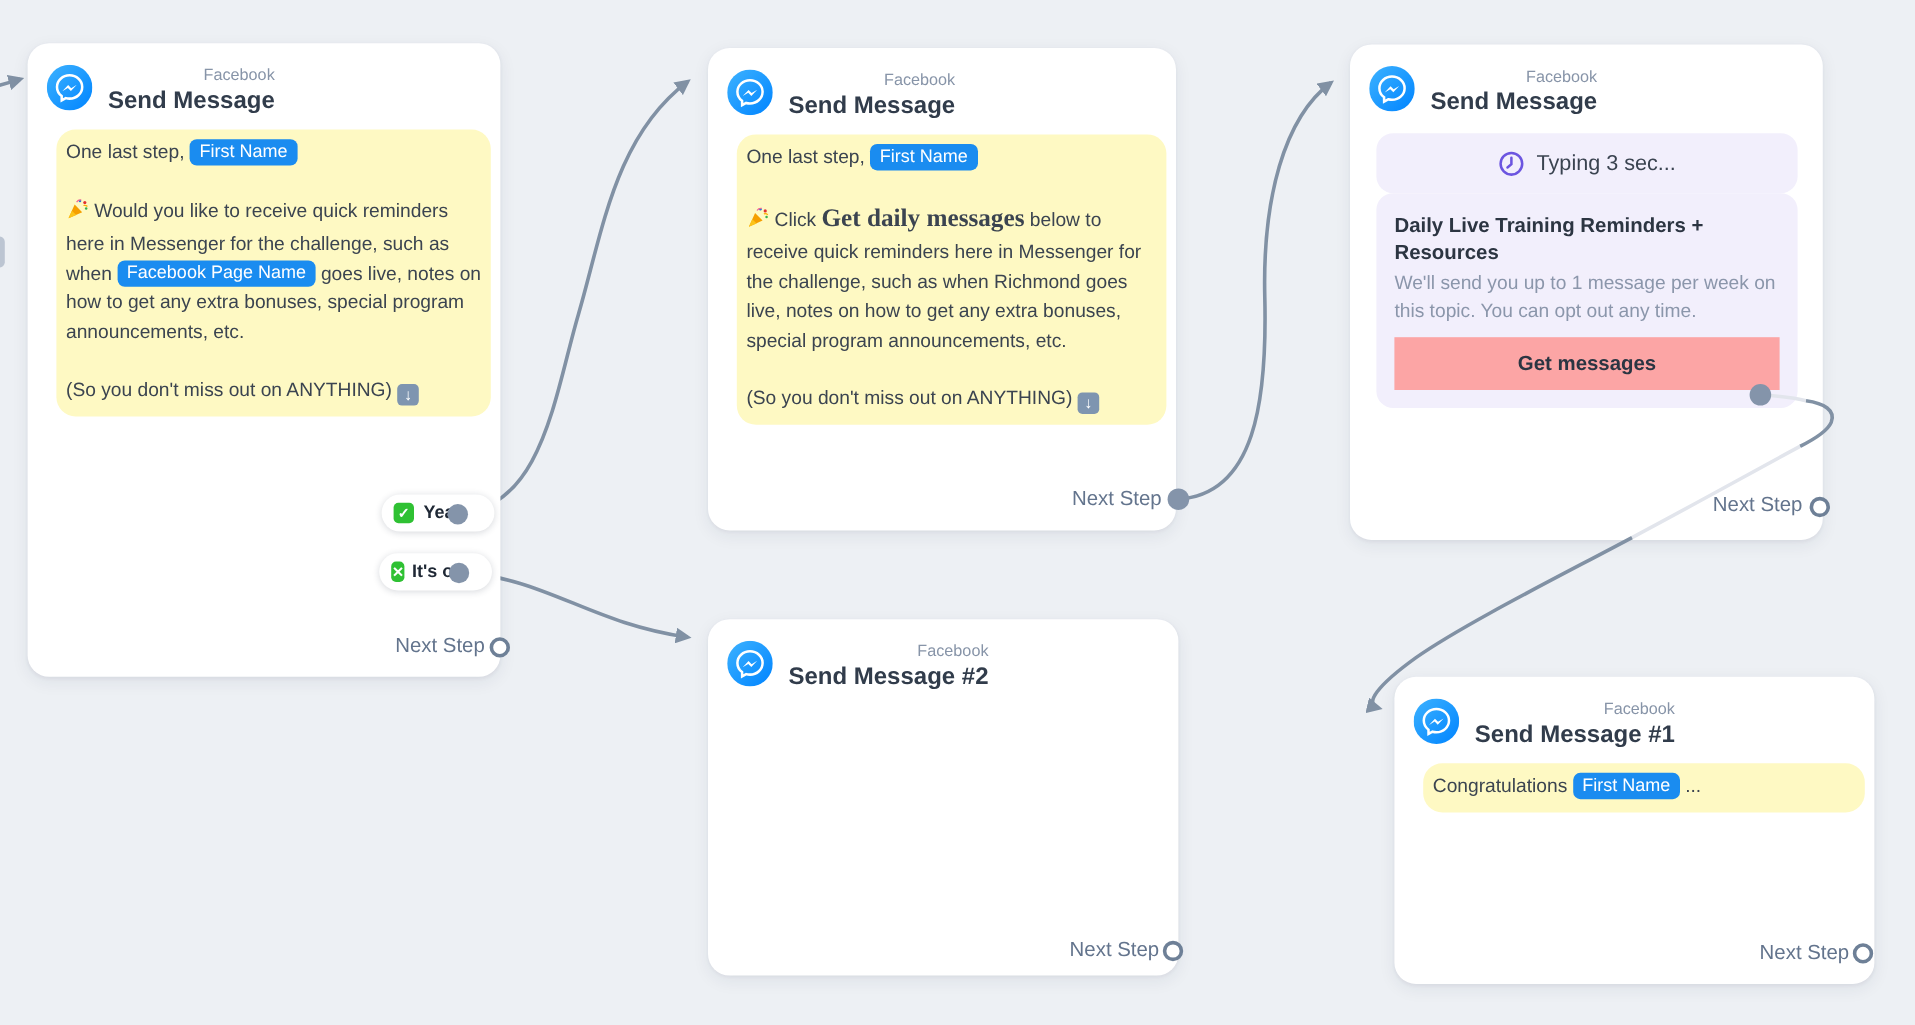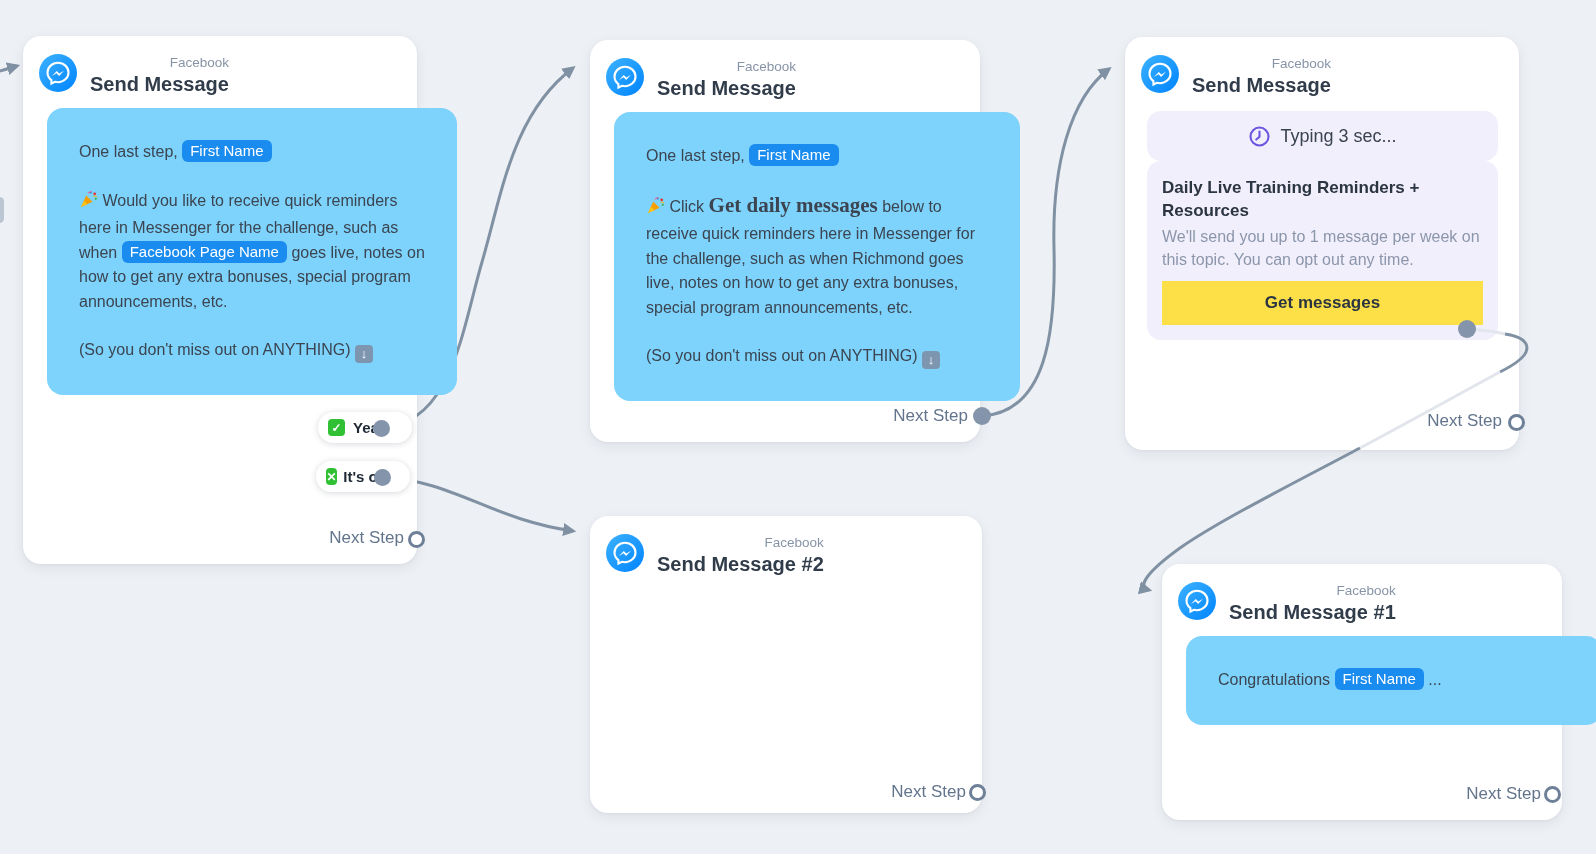--- a/index.html
+++ b/index.html
@@ -18,22 +18,22 @@
     position:absolute;background:#fff;border-radius:18px;
     box-shadow:0 4px 14px rgba(30,45,70,.07), 0 1px 3px rgba(30,45,70,.05);
   }
   .nodeHeader{position:absolute;left:16px;top:18px;display:flex;gap:13px;align-items:flex-start;text-align:right;}
   .msgr{width:38px;height:38px;flex:0 0 38px;}
   .meta{display:flex;flex-direction:column;}
   .app{font-size:13.5px;line-height:17px;color:#8794a8;}
   .title{font-size:20px;line-height:26px;color:#313c4b;font-weight:600;}
 
   .bubble{
-    position:absolute;left:24px;top:72px;background:#7dd3fc;border-radius:16px;
-    padding:32px;font-size:16px;line-height:24.5px;color:#3b4450;
+    position:absolute;left:24px;top:72px;background:#fef9c3;border-radius:16px;
+    padding:8px;font-size:16px;line-height:24.5px;color:#3b4450;
   }
   .bubble p{margin:0 0 24px;}
   .bubble p:last-child{margin:0;}
 
   .tag{
     display:inline-block;background:#1a8cf0;color:#fff;border-radius:6px;
     padding:0 8px;font-size:15px;line-height:22px;white-space:nowrap;vertical-align:1px;
   }
   .bold-serif{font-family:"Liberation Serif", serif;font-weight:700;font-size:21px;}
 
@@ -72,21 +72,21 @@
     display:flex;align-items:center;justify-content:center;gap:9px;
     font-size:18px;color:#3a4350;box-sizing:border-box;
   }
   .topic{
     position:absolute;left:22px;top:124px;width:351px;background:#f2effc;border-radius:14px;
     padding:15px;box-sizing:border-box;
   }
   .topic-title{font-size:17px;line-height:23px;font-weight:600;color:#2c3542;}
   .topic-sub{font-size:16px;line-height:23px;color:#8b96ab;margin-top:3px;}
   .topic-btn{
-    margin-top:10px;height:44px;background:#fde047;border-radius:0;
+    margin-top:10px;height:44px;background:#fca5a5;border-radius:0;
     display:flex;align-items:center;justify-content:center;
     font-size:17px;font-weight:600;color:#2b3542;cursor:pointer;
   }
   .edge-stub{position:absolute;left:-5px;top:197px;width:9px;height:26px;border-radius:5px;background:#bcc5d2;}
 </style>
 </head>
 <body>
 
 <svg width="0" height="0" style="position:absolute">
   <defs>

